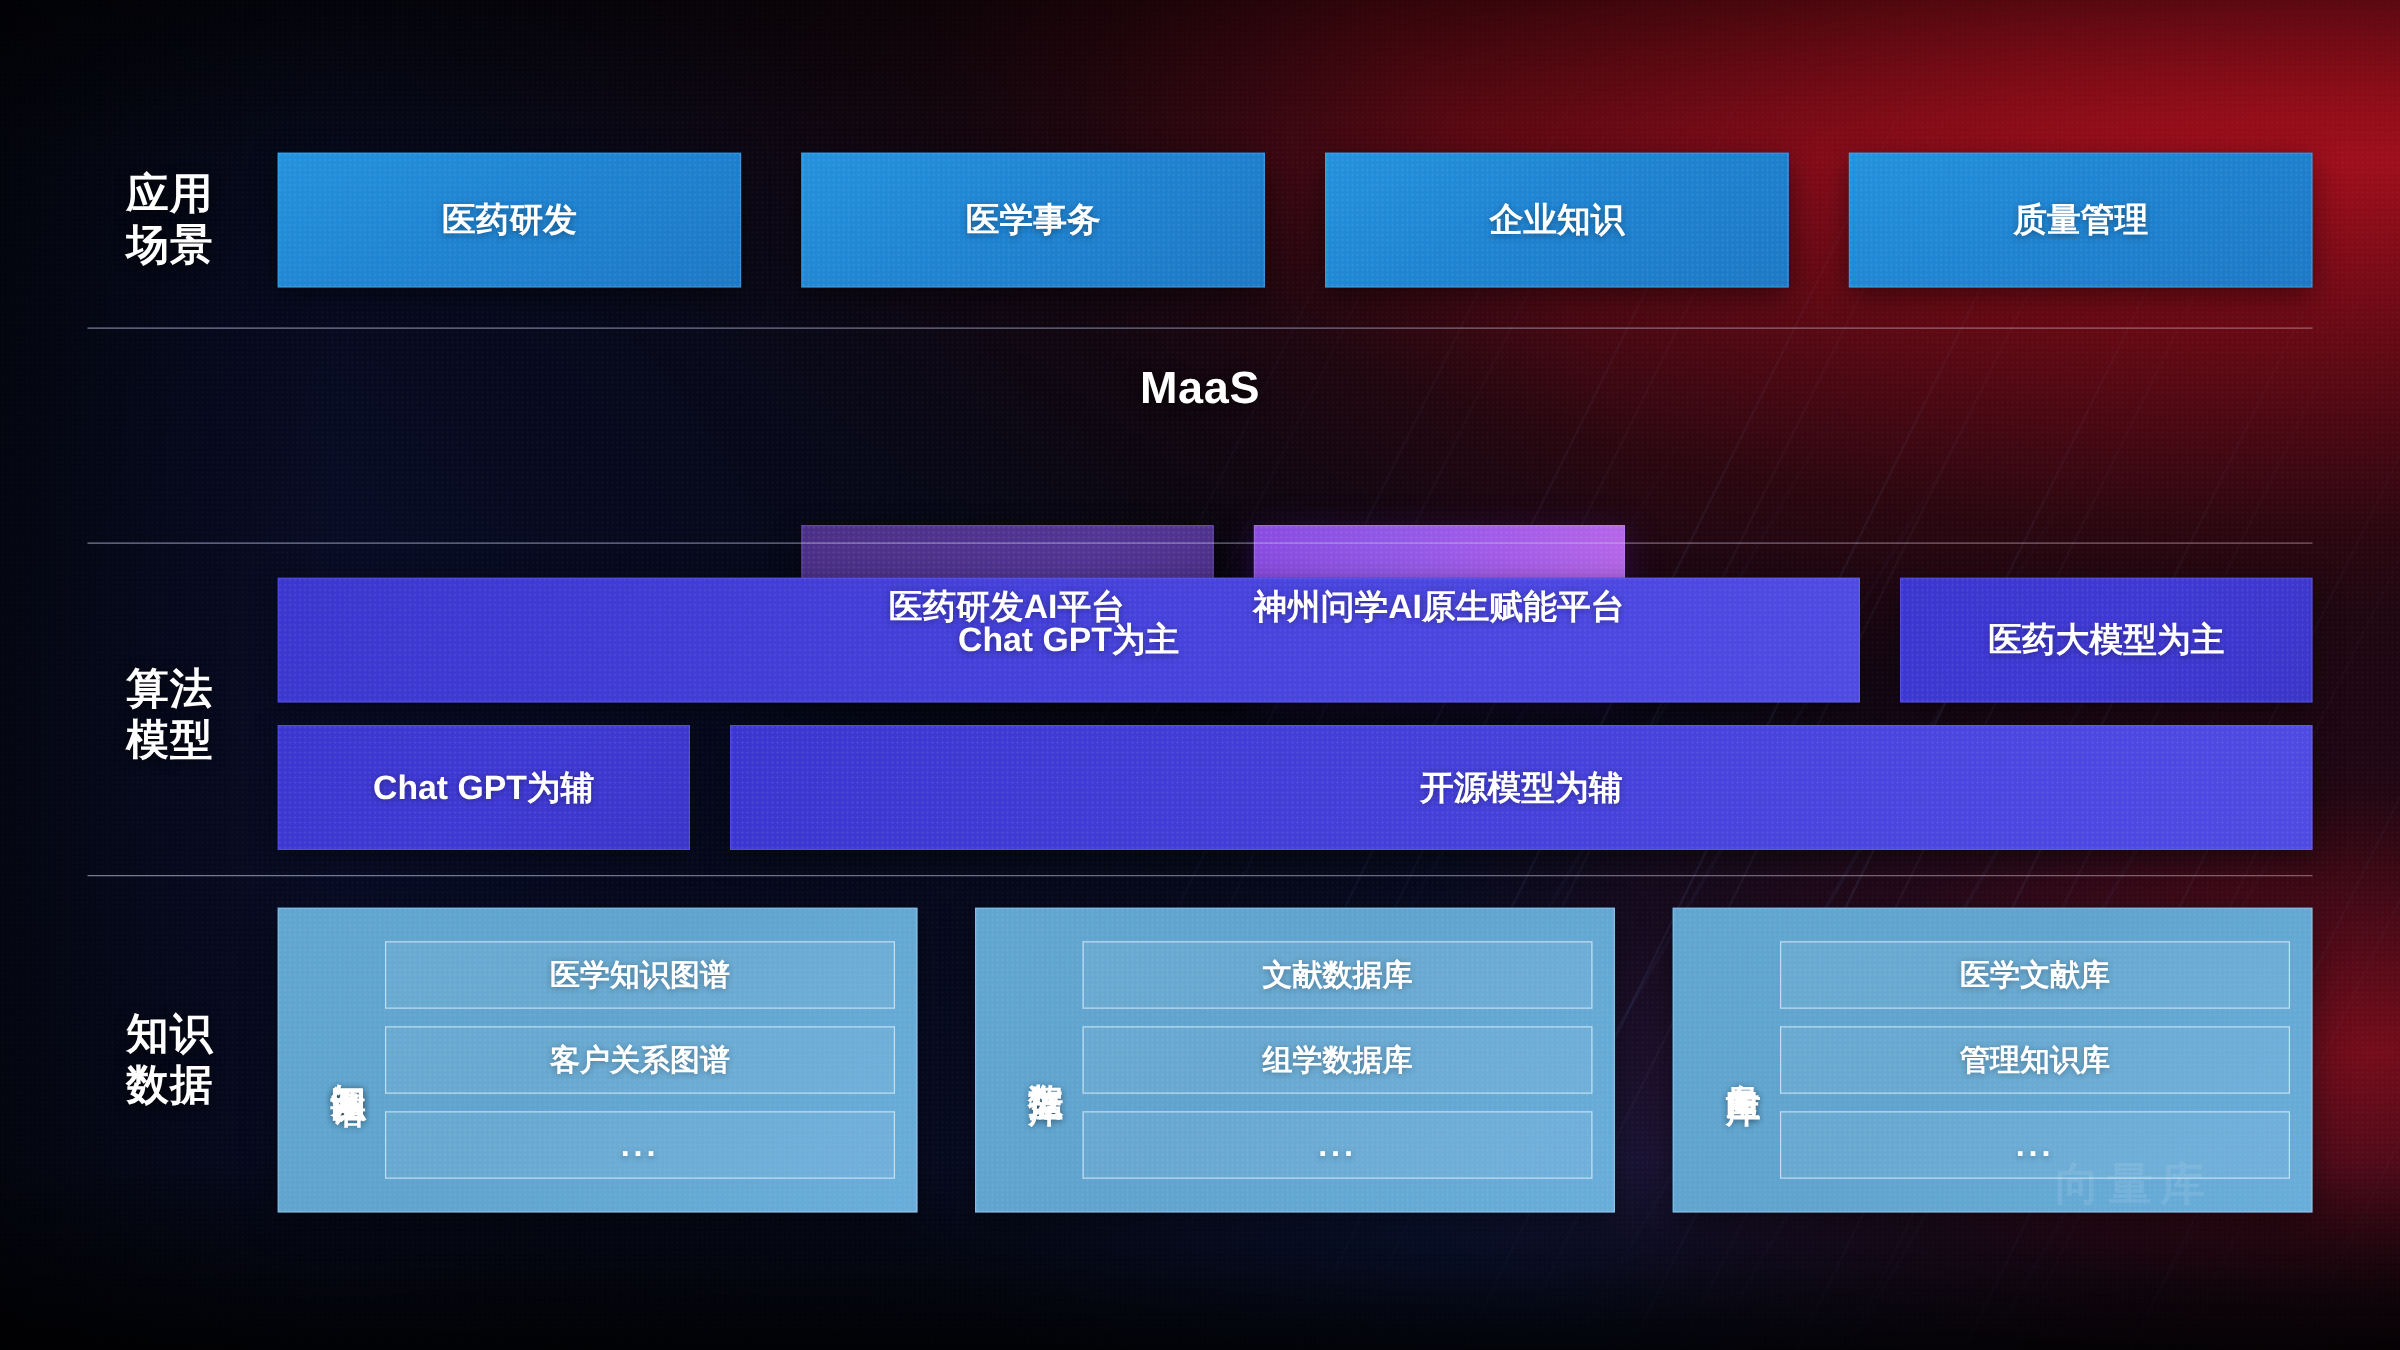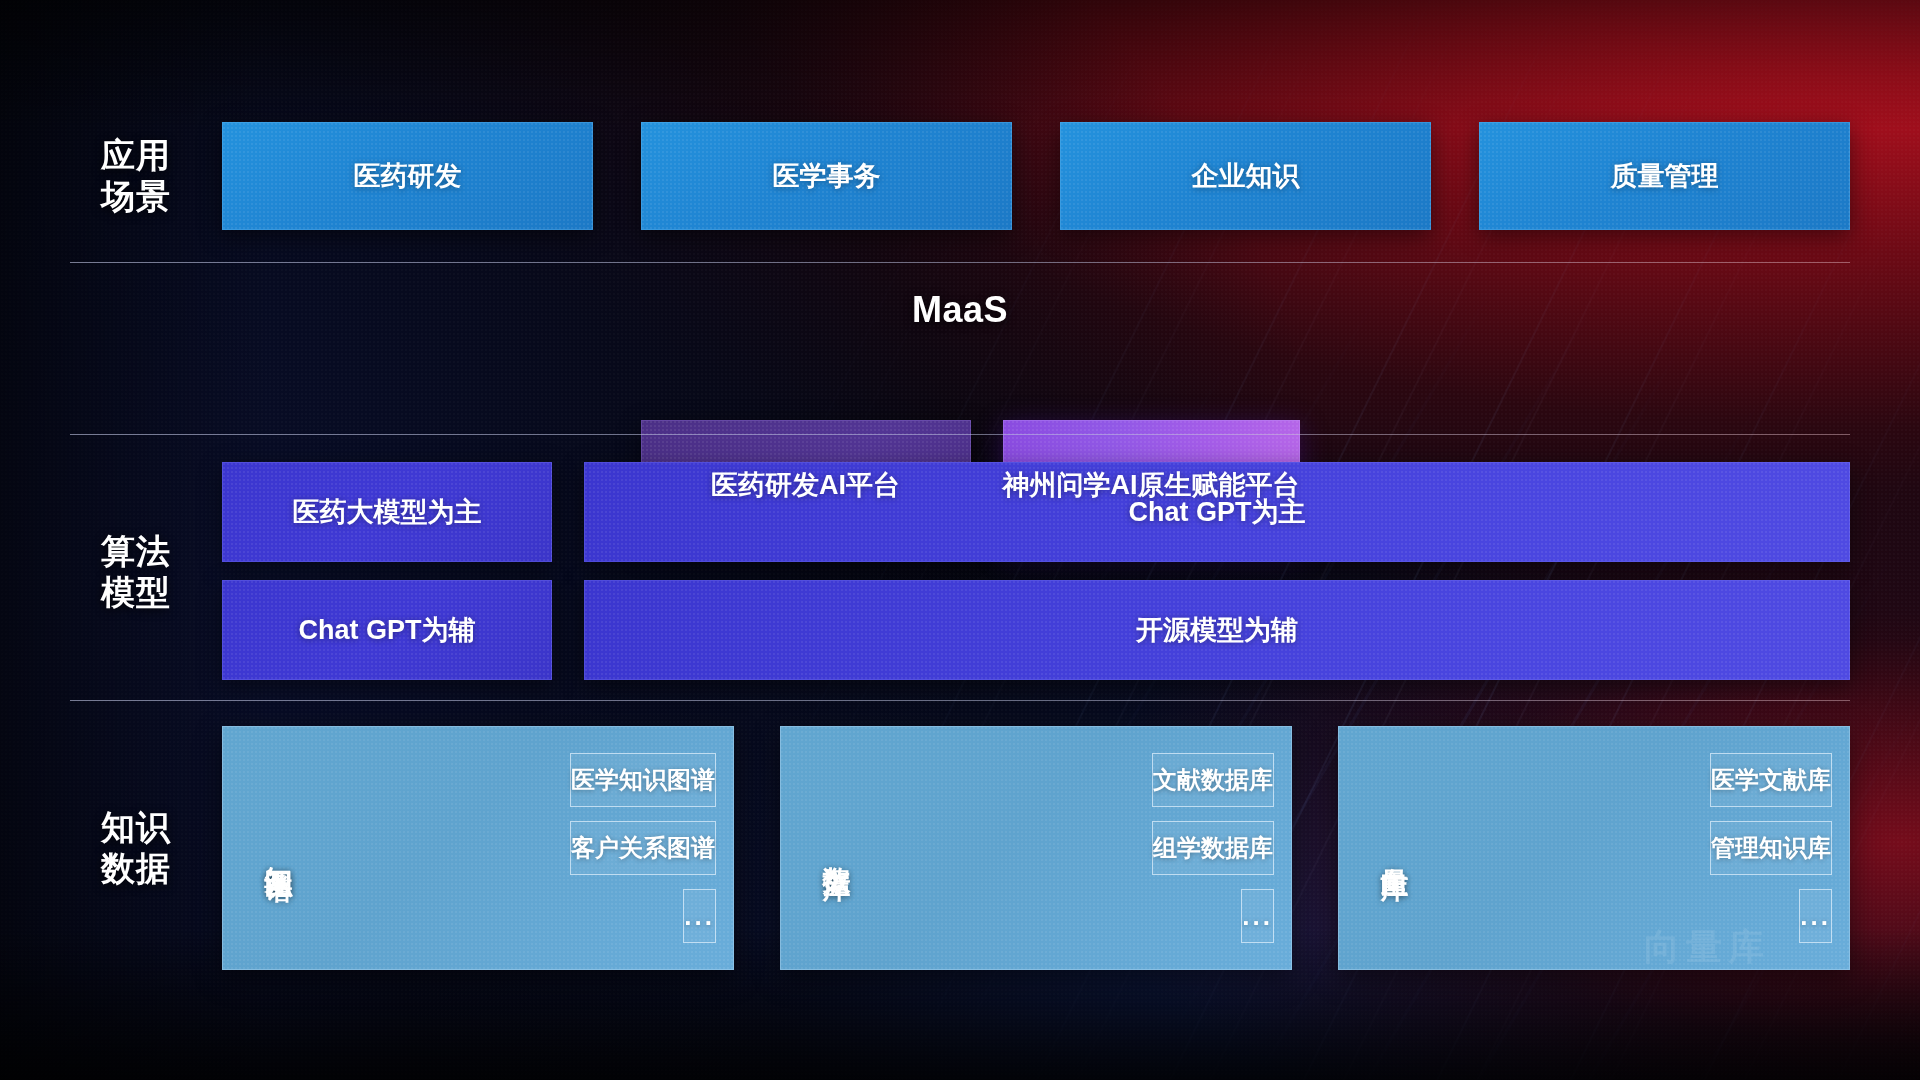--- a/index.html
+++ b/index.html
@@ -247,21 +247,21 @@
     position: relative; z-index: 2;
     text-shadow: 0 1px 6px rgba(0,0,0,.3);
     white-space: nowrap;
     margin-right: 14px;
   }
   .panel-items {
     flex: 1 1 auto;
     display: flex;
     flex-direction: column;
     gap: 14px;
-    position: relative; z-index: 2; align-items: flex-end;
+    position: relative; z-index: 2;
   }
   .panel-item {
     height: 54px;
     display: flex;
     align-items: center;
     justify-content: center;
     color: #ffffff;
     font-size: 24px;
     font-weight: 700;
     border: 1px solid rgba(225,240,252,.72);
@@ -333,25 +333,25 @@
       </div>
     </div>
 
     <div class="divider" style="top:434px;"></div>
 
     <div class="row" id="row-algo">
       <div class="row-label">算法
 模型</div>
       <div class="row-body">
         <div class="algo-line">
+          <div class="tile tile-algo-main">
+            <span>Chat GPT为主</span>
+          </div>
           <div class="tile tile-algo-left">
             <span>医药大模型为主</span>
-          </div>
-          <div class="tile tile-algo-main">
-            <span>Chat GPT为主</span>
           </div>
         </div>
         <div class="algo-line">
           <div class="tile tile-algo-left">
             <span>Chat GPT为辅</span>
           </div>
           <div class="tile tile-algo-main">
             <span>开源模型为辅</span>
           </div>
         </div>

